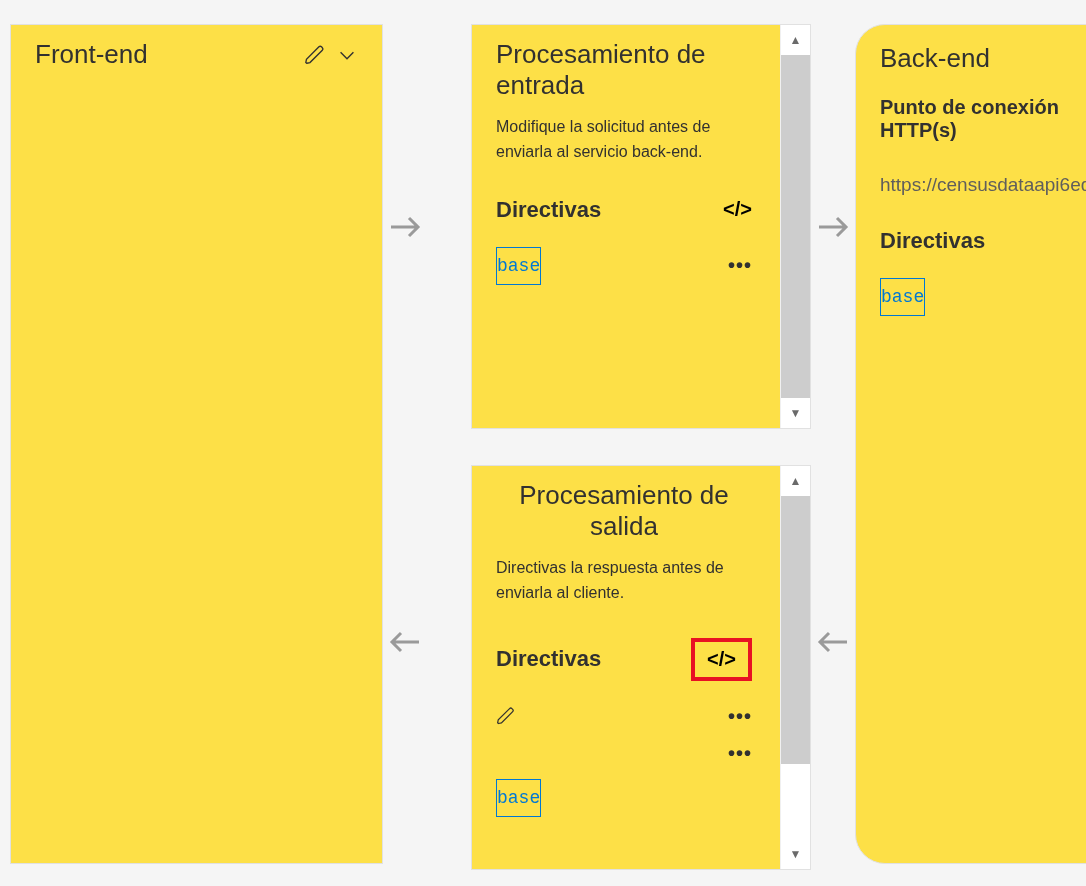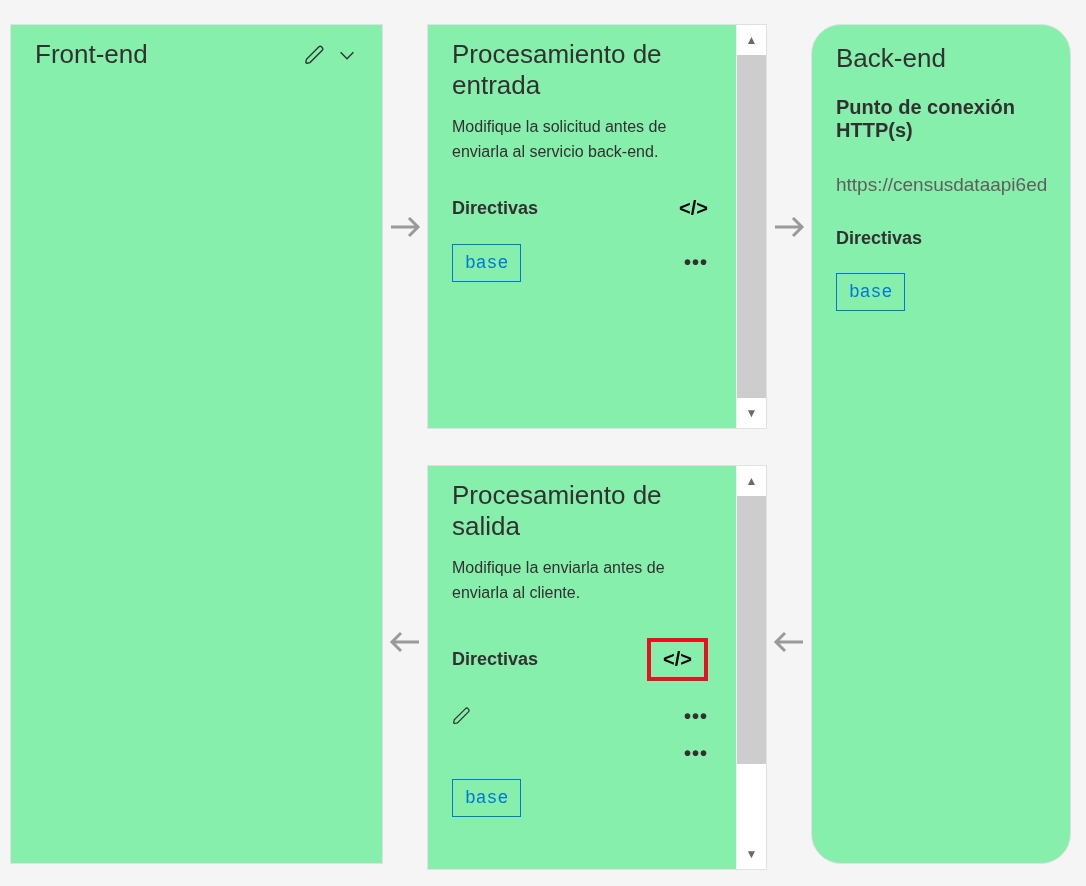--- a/index.html
+++ b/index.html
@@ -13,21 +13,21 @@
       display: flex;
       gap: 4px;
       align-items: flex-start;
     }
     .col {
       display: flex;
       flex-direction: column;
       gap: 36px;
     }
     .card {
-      background: #86efac;
+      background: #fde047;
       border: 1px solid #e1e1e1;
       position: relative;
     }
     .card-wide { width: 373px; }
     .card-mid { width: 340px; }
     .card-right { width: 260px; }
     .card-header {
       padding: 14px 24px 4px 24px;
       display: flex;
       justify-content: space-between;
@@ -46,21 +46,21 @@
     .card-body {
       padding: 10px 24px 20px 24px;
     }
     .desc {
       font-size: 16px;
       color: #323130;
       line-height: 1.55;
       margin-top: 14px;
     }
     .section-label {
-      font-size: 18px;
+      font-size: 22px;
       font-weight: 600;
       color: #323130;
       margin-top: 32px;
     }
     .section-row {
       display: flex;
       justify-content: space-between;
       align-items: center;
       margin-top: 32px;
     }
@@ -68,21 +68,21 @@
       display: flex;
       align-items: center;
       gap: 20px;
       margin-top: 24px;
     }
     .tag {
       border: 1px solid #0078d4;
       color: #0078d4;
       font-family: "Consolas","Courier New",monospace;
       font-size: 18px;
-      padding: 8px 12px;
+      padding: 8px 0;
       white-space: nowrap;
       overflow: hidden;
       text-overflow: ellipsis;
     }
     .tag-nar { max-width: 116px; }
     .tag-wide { max-width: 214px; }
     .dots {
       font-weight: 700;
       font-size: 20px;
       letter-spacing: 1px;
@@ -146,21 +146,21 @@
       font-size: 19px;
       color: #605e5c;
       margin-top: 32px;
       white-space: nowrap;
       overflow: hidden;
     }
     .highlight-red {
       border: 4px solid #e81123;
       padding: 6px 12px;
     }
-    .mid-scroll-pad { padding-right: 34px; }
+    .mid-scroll-pad { padding-right: 34px; margin-left: 44px; }
     svg { display: block; }
   </style>
 </head>
 <body>
 
 <div class="col">
   <div class="card card-wide" style="height:840px;">
     <div class="card-header">
       <div class="card-title">Front-end</div>
       <div class="header-actions">
@@ -212,22 +212,22 @@
       <div class="scroll-arrow">▲</div>
       <div class="scroll-thumb-area">
           <div class="scroll-thumb" style="height:100%;"></div>
         </div>
       <div class="scroll-arrow">▼</div>
     </div>
   </div>
 
   <div class="card card-mid mid-scroll-pad" style="height:405px;overflow:hidden;">
     <div class="card-body">
-      <div class="card-title" style="margin-top:4px;">Procesamiento de salida</div>
-      <div class="desc">Modifique la enviarla antes de enviarla al cliente.</div>
+      <div class="card-title" style="margin-top:4px;text-align:center;">Procesamiento de salida</div>
+      <div class="desc">Directivas la respuesta antes de enviarla al cliente.</div>
       <div class="section-row">
         <div class="section-label" style="margin-top:0;">Directivas</div>
         <span class="highlight-red" style="font-weight:700;font-size:20px;">&lt;/&gt;</span>
       </div>
       <div class="tag-row">
         <span>
           <svg width="20" height="20" viewBox="0 0 24 24" fill="none" stroke="#323130" stroke-width="1.5">
             <path d="M3 21l3.5-.7L20 6.8a2 2 0 0 0 0-2.8l-.9-.9a2 2 0 0 0-2.8 0L2.7 16.6 2 20.1 3 21z"></path>
           </svg>
         </span>

